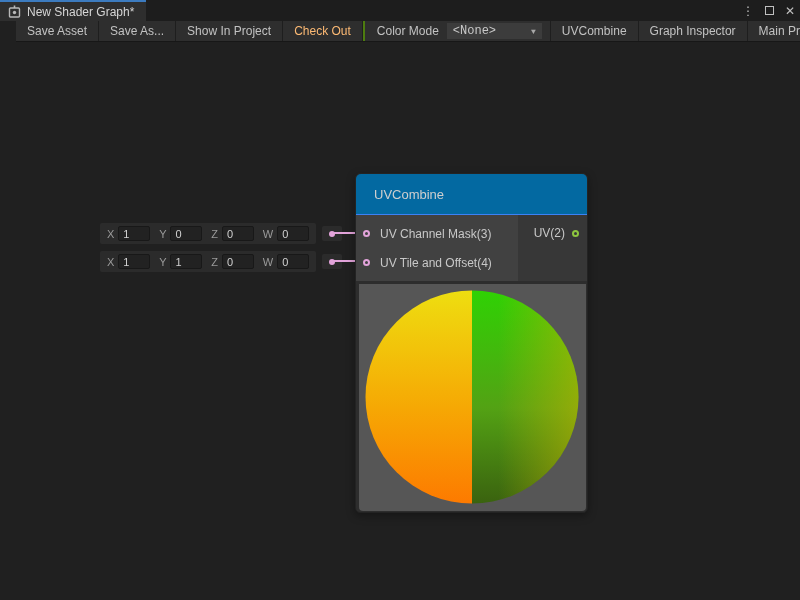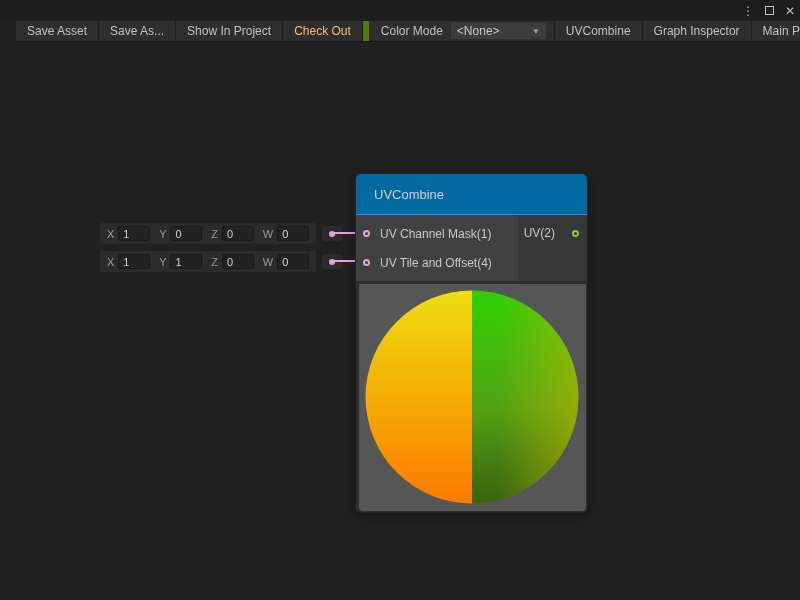--- a/index.html
+++ b/index.html
@@ -38,27 +38,27 @@
     background:#2e2e2e; display:flex; align-items:stretch;
     border-bottom:1px solid #171717; font-size:12px;
   }
   .tb-btn {
     display:flex; align-items:center; padding:0 11px;
     border-right:1px solid #1e1e1e; color:#c2c2c2; white-space:nowrap; cursor:default;
   }
   .tb-btn.disabled { color:#fdba74; }
   .colormode-group {
     margin-left:auto; display:flex; align-items:center;
-    border-left:6px solid #4d7c0f; padding-left:12px;
+    border-left:2px solid #4d7c0f; padding-left:12px;
   }
   .cm-label { color:#c2c2c2; margin-right:8px; white-space:nowrap; }
   .dropdown {
     width:95px; height:16px; background:#3c3c3c; border-radius:0;
     display:flex; align-items:center; justify-content:space-between;
-    padding:0 6px; margin-right:8px; color:#c8c8c8;
+    padding:0 6px; margin-right:8px; color:#c8c8c8;font-family:Liberation Mono, monospace;
   }
   .dd-arrow { font-size:8px; color:#a8a8a8; }
 
   
   .graph { position:absolute; top:42px; left:0; right:0; bottom:0; background:#202020; }
 
   
   .vec-row {
     position:absolute; left:100px; width:216px; height:21px;
     background:#2b2b2b; border-radius:2px;
@@ -101,34 +101,42 @@
   .node-body { height:66px; display:flex; }
   .in-section { width:162px; background:#414141; padding-top:4px; }
   .port-row { height:29px; display:flex; align-items:center; padding-left:7px; }
   .port {
     width:7px; height:7px; border-radius:50%;
     border:2px solid #e2a3da; background:transparent; flex:0 0 auto;
   }
   .port-label { margin-left:10px; font-size:12px; color:#c8c8c8; white-space:nowrap; }
   .out-section { flex:1; background:#373737; padding:11px 8px 0 0;
     display:flex; justify-content:flex-end; align-items:flex-start; }
-  .out-inner { display:flex; align-items:center; gap:17px; }
+  .out-inner { display:flex; align-items:center; gap:7px; }
   .out-label { font-size:12px; color:#c8c8c8; }
   .port.green { border-color:#8ec63f; }
 
   .preview {
     position:absolute; left:3px; top:110px; width:227px; height:227px;
     background:#565656; border-radius:0 0 4px 4px;
   }
   .sphere { position:absolute; left:6px; top:6px; }
 </style>
 </head>
 <body>
 
 <div class="tabstrip">
+  <div class="tab">
+    <svg class="sg-icon" viewBox="0 0 13 13">
+      <line x1="6.5" y1="0.5" x2="6.5" y2="3" stroke="#b8b8b8" stroke-width="1.6"></line>
+      <rect x="1.5" y="3" width="10" height="9" rx="1" fill="none" stroke="#b8b8b8" stroke-width="1.4"></rect>
+      <circle cx="6.5" cy="7.5" r="1.7" fill="#b8b8b8"></circle>
+    </svg>
+    <span>New Shader Graph*</span>
+  </div>
   <div class="win-controls">
     <span class="kebab">⋮</span>
     <span class="maxbox"></span>
     <span class="closex">✕</span>
   </div>
 </div>
 
 <div class="toolbar">
   <div class="tb-btn">Save Asset</div>
   <div class="tb-btn">Save As...</div>
@@ -180,21 +188,21 @@
   <div class="edge e2"></div>
 
   <div class="node">
     <div class="node-header">
       <span>UVCombine</span>
     </div>
     <div class="node-body">
       <div class="in-section">
         <div class="port-row">
           <span class="port"></span>
-          <span class="port-label">UV Channel Mask(1)</span>
+          <span class="port-label">UV Channel Mask(3)</span>
         </div>
         <div class="port-row">
           <span class="port"></span>
           <span class="port-label">UV Tile and Offset(4)</span>
         </div>
       </div>
       <div class="out-section">
         <div class="out-inner">
           <span class="out-label">UV(2)</span>
           <span class="port green"></span>

